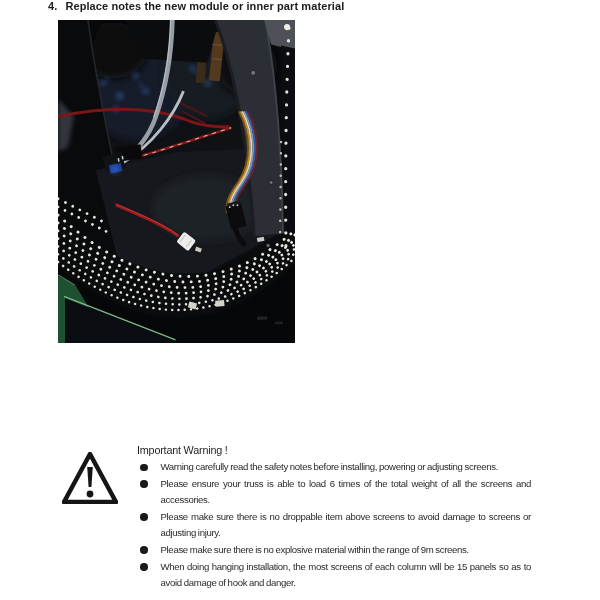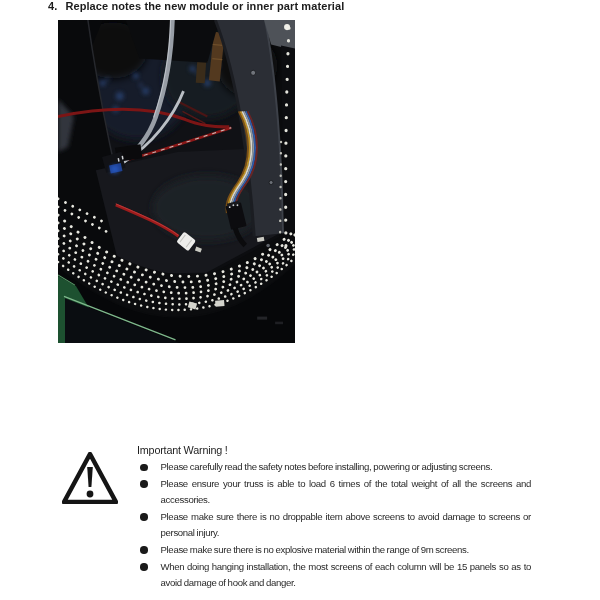--- a/index.html
+++ b/index.html
@@ -200,29 +200,29 @@
       <polygon points="28,2 54,50 2,50" fill="none" stroke="#151515" stroke-width="4.5" stroke-linejoin="round"></polygon>
       <polygon points="25.2,15 30.8,15 29.4,35 26.6,35" fill="#151515"></polygon>
       <circle cx="28" cy="42" r="3.4" fill="#151515"></circle>
     </svg>
 
     <div class="abs wtext">
       <div class="wtitle">Important Warning !</div>
       <ul class="wlist">
         <li>
           <span class="dot"></span>
-          <span class="btext">Please carefully read the safety notes before installing, powering or adjusting screens.</span>
+          <span class="btext">Warning carefully read the safety notes before installing, powering or adjusting screens.</span>
         </li>
         <li>
           <span class="dot"></span>
           <span class="btext">Please ensure your truss is able to load 6 times of the total weight of all the screens and accessories.</span>
         </li>
         <li>
           <span class="dot"></span>
-          <span class="btext">Please make sure there is no droppable item above screens to avoid damage to screens or personal injury.</span>
+          <span class="btext">Please make sure there is no droppable item above screens to avoid damage to screens or adjusting injury.</span>
         </li>
         <li>
           <span class="dot"></span>
           <span class="btext">Please make sure there is no explosive material within the range of 9m screens.</span>
         </li>
         <li>
           <span class="dot"></span>
           <span class="btext">When doing hanging installation, the most screens of each column will be 15 panels so as to avoid damage of hook and danger.</span>
         </li>
       </ul>

